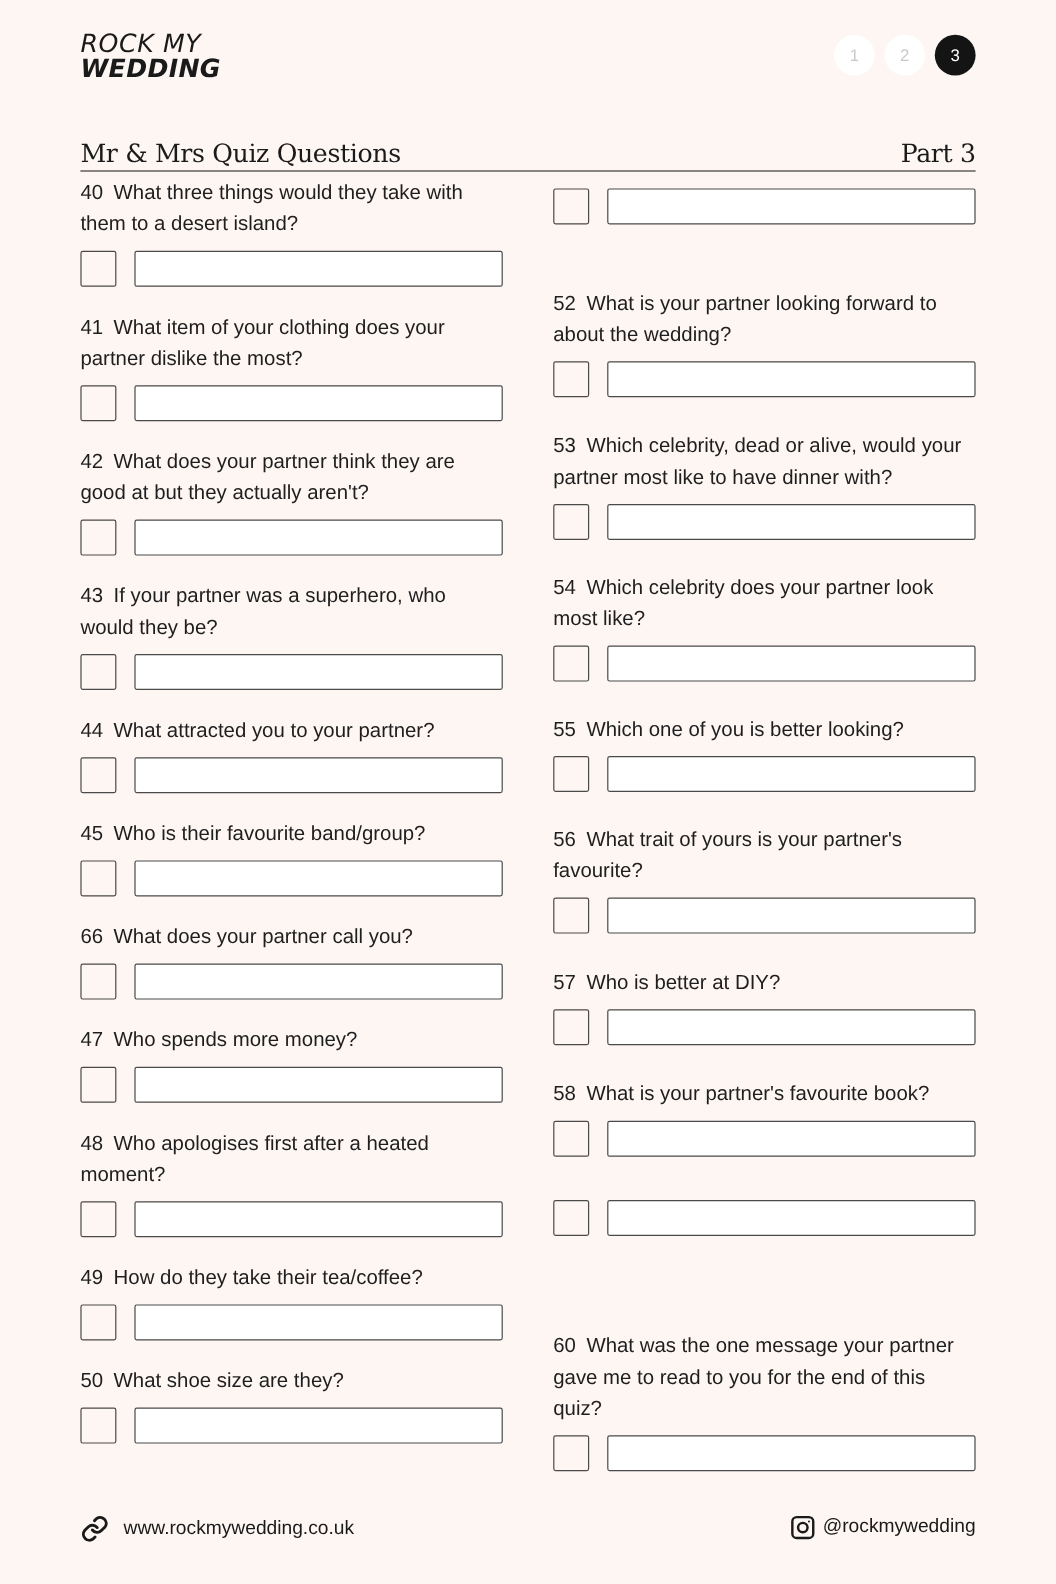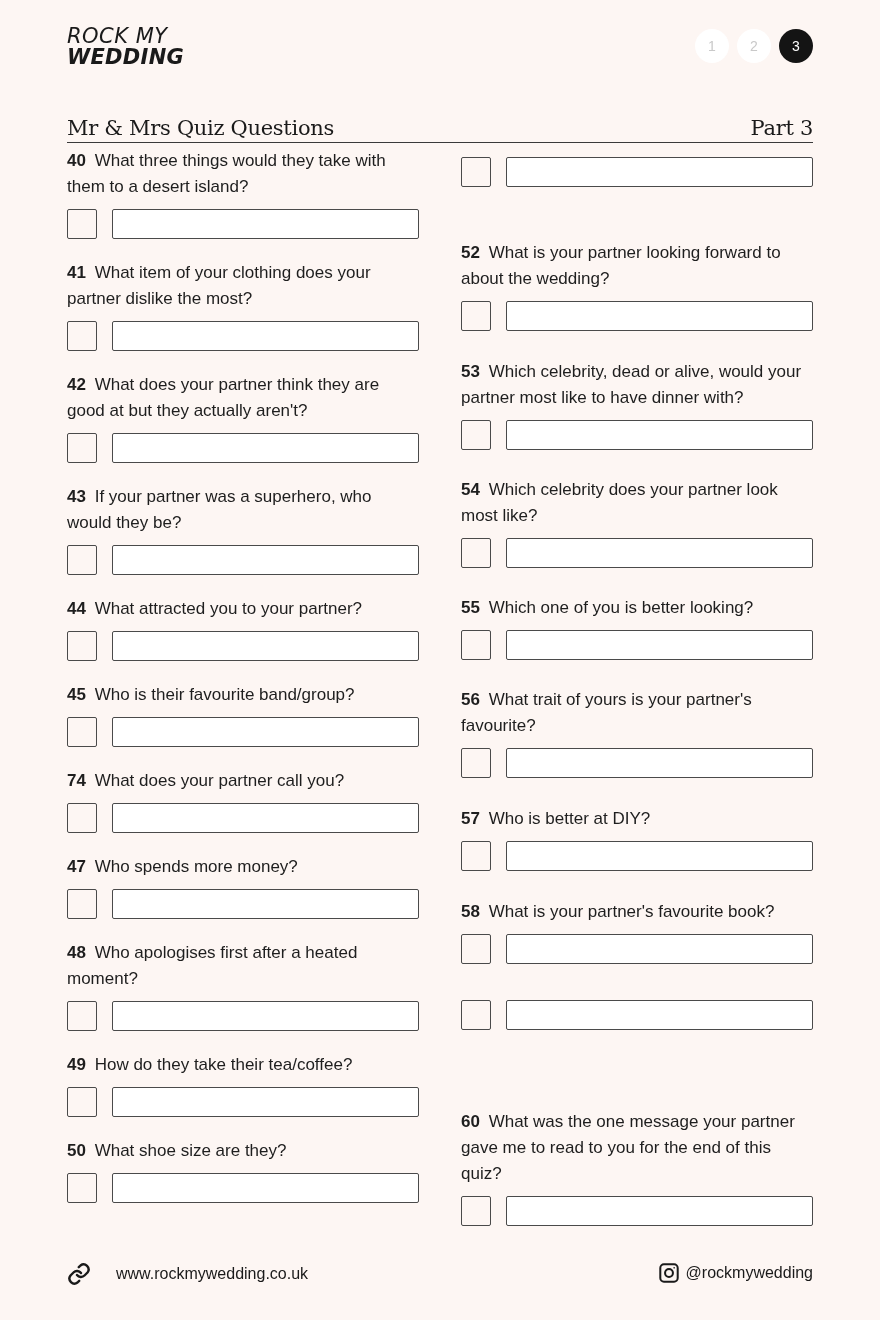--- a/index.html
+++ b/index.html
@@ -41,35 +41,35 @@
   .col {
     position: absolute; top: 148px; width: 352px;
   }
   .col.left { left: 67px; }
   .col.right { left: 461px; }
   .q { position: absolute; left: 0; width: 352px; }
   .q-text {
     font-size: 17px; line-height: 26px; color: #1e1e1e;
     font-family: "Liberation Sans", sans-serif;
   }
-  .q-num { font-weight: bold; margin-right: 4px; }
+  .q-num { font-weight: normal; margin-right: 4px; }
   .answer-row {
     display: flex; gap: 15px; margin-top: 9px;
   }
   .tick-box {
     width: 30px; height: 30px; box-sizing: border-box;
     border: 1.5px solid #4a4a4a; border-radius: 2px; background: transparent;
   }
   .answer-box {
     flex: 1; height: 30px; box-sizing: border-box;
     border: 1.5px solid #4a4a4a; border-radius: 2px; background: #ffffff;
   }
   .footer-left {
     position: absolute; left: 67px; top: 1262px;
-    display: flex; align-items: center; gap: 25px; font-size: 16px;
+    display: flex; align-items: center; gap: 12px; font-size: 16px;
   }
   .footer-right {
     position: absolute; right: 67px; top: 1262px;
     display: flex; align-items: center; gap: 6px; font-size: 16px;
   }
   .footer-left svg, .footer-right svg { display:block; }
 </style>
 </head>
 <body>
 
@@ -126,21 +126,21 @@
     </div>
   </div>
   <div class="q" style="top:534px">
     <div class="q-text"><span class="q-num">45</span> <span>Who is their favourite band/group?</span></div>
     <div class="answer-row">
       <div class="tick-box"></div>
       <div class="answer-box"></div>
     </div>
   </div>
   <div class="q" style="top:620px">
-    <div class="q-text"><span class="q-num">74</span> <span>What does your partner call you?</span></div>
+    <div class="q-text"><span class="q-num">66</span> <span>What does your partner call you?</span></div>
     <div class="answer-row">
       <div class="tick-box"></div>
       <div class="answer-box"></div>
     </div>
   </div>
   <div class="q" style="top:706px">
     <div class="q-text"><span class="q-num">47</span> <span>Who spends more money?</span></div>
     <div class="answer-row">
       <div class="tick-box"></div>
       <div class="answer-box"></div>

